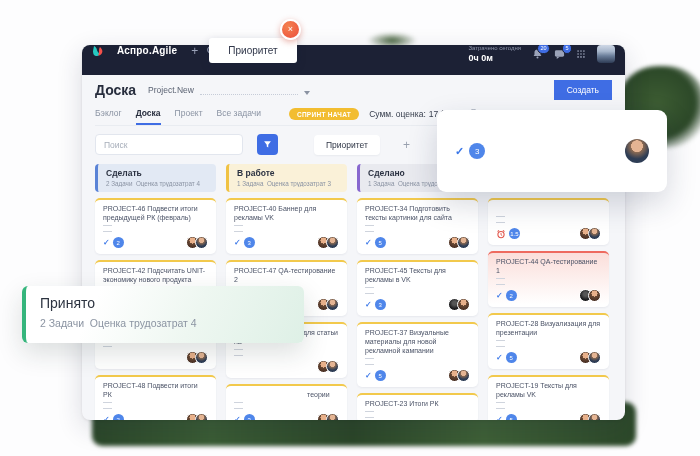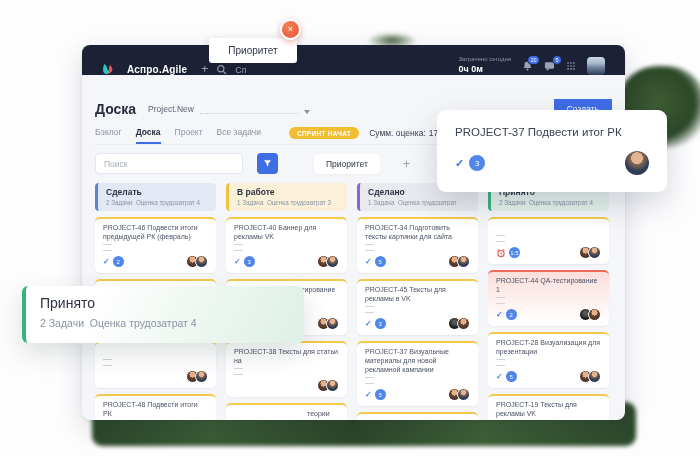--- a/index.html
+++ b/index.html
@@ -13,38 +13,38 @@
   .plant-top-small{left:368px;top:33px;width:48px;height:15px;border-radius:50%;
     background:radial-gradient(ellipse at 50% 50%,#3c5a32 0%,rgba(60,90,50,0) 75%);}
   .plant-bottom{left:92px;top:402px;width:544px;height:44px;border-radius:10px;
     background:linear-gradient(90deg,#2b4729 0%,#3a5c34 22%,#2b4628 48%,#3e6036 72%,#2c4829 100%);}
 
   
   .app-window{position:absolute;left:82px;top:45px;width:543px;height:375px;background:#f5f6f9;
     border-radius:8px;box-shadow:0 8px 26px rgba(30,40,70,.16),0 1px 3px rgba(0,0,0,.08);overflow:hidden;z-index:2;}
 
   
-  .topbar{height:30px;background:#1c2135;display:flex;align-items:flex-end;padding:0 20px;gap:8px;}
+  .topbar{height:30px;background:#1c2135;display:flex;align-items:flex-start;padding:0 10px;gap:8px;}
   .logo{display:flex;align-items:center;}
   .app-name{font-size:10px;font-weight:bold;color:#fff;letter-spacing:.2px;margin-left:5px;}
   .tb-icon{display:flex;align-items:center;color:#9aa2b8;}
   .tb-plus{font-size:12px;color:#9aa2b8;margin-left:6px;line-height:1;}
   .tb-partial{font-size:9px;color:#9aa2b8;}
   .tb-right{margin-left:auto;display:flex;align-items:center;gap:11px;}
   .time-block{line-height:1.25;}
   .time-label{font-size:6px;color:#8d95ab;}
   .time-value{font-size:9px;color:#fff;font-weight:bold;}
   .badge-wrap{position:relative;display:flex;}
   .tb-badge{position:absolute;top:-5px;right:-7px;background:#3f6de4;color:#fff;font-size:5.5px;
     padding:1px 2.5px;border-radius:6px;border:1px solid #1c2135;line-height:1.2;}
   .tb-avatar{width:18px;height:18px;border-radius:4px;
     background:linear-gradient(180deg,#cfd8e6 0%,#a8b7cc 35%,#6c7f9b 60%,#2e3c55 100%);}
 
   
-  .content{padding:23px 13px 0;}
+  .content{padding:4px 13px 0;}
   .row1{display:flex;align-items:center;margin-top:1px;}
   .page-title{font-size:14px;font-weight:bold;color:#272d3d;}
   .proj-select{margin-left:12px;width:162px;display:flex;align-items:flex-end;font-size:8.5px;color:#5b6373;cursor:pointer;}
   .dots-fill{flex:1;border-bottom:1px dotted #c6ccd8;margin:0 6px;height:5px;}
   .chev{width:0;height:0;border-left:3px solid transparent;border-right:3px solid transparent;border-top:4px solid #8a92a2;}
   .btn-create{margin-left:auto;background:#3f6de4;color:#fff;font-size:8.5px;padding:5px 13px;border-radius:0;border:none;cursor:pointer;}
 
   .row2{display:flex;align-items:center;margin-top:8px;border-bottom:1px solid #e9ecf1;}
   .tab{font-size:8.5px;color:#8a93a3;padding:0 0 5px;margin-right:14px;cursor:pointer;border-bottom:2px solid transparent;}
   .tab.active{color:#272d3d;font-weight:bold;border-bottom-color:#3f6de4;}
@@ -435,21 +435,20 @@
         </div>
     </div>
   </div>
 
   <div class="tooltip">
     <span>Приоритет</span>
   </div>
   <div class="close-badge"></div>
 
   <div class="popup">
-    <div class="popup-title">PROJECT-37 Подвести итог РК</div>
     <div class="popup-footer">
       <span class="check lg"></span>
       <span class="badge lg">3</span>
       <span class="av man lg"></span>
     </div>
   </div>
 
   <div class="callout">
     <div class="callout-title">Принято</div>
     <div class="callout-sub">2 Задачи&nbsp; Оценка трудозатрат 4</div>

